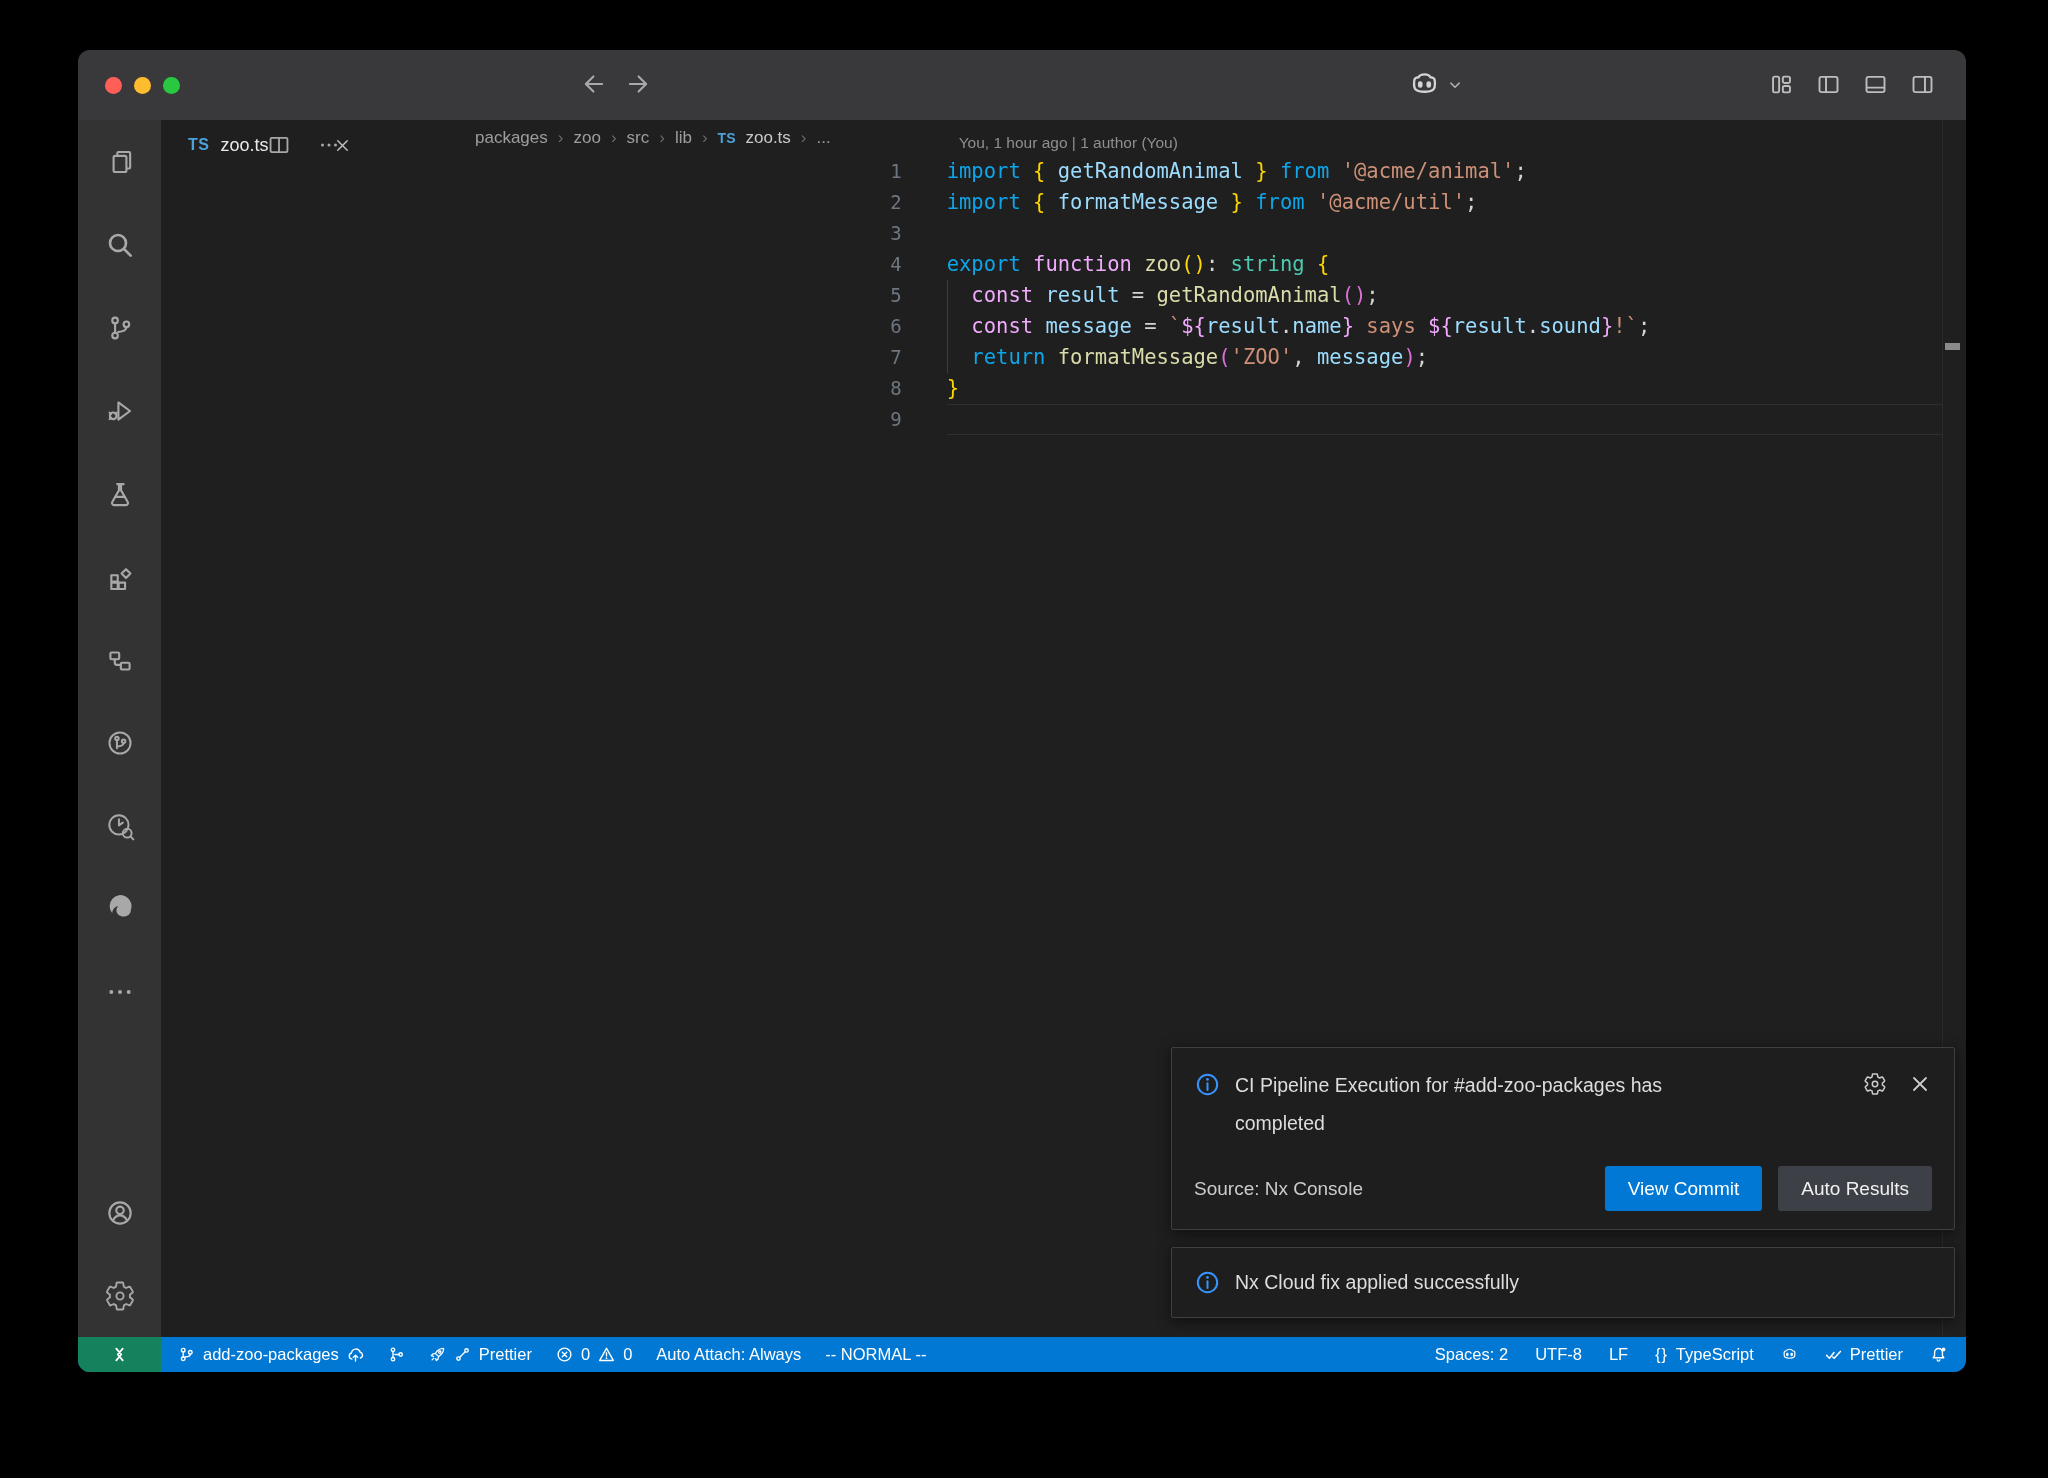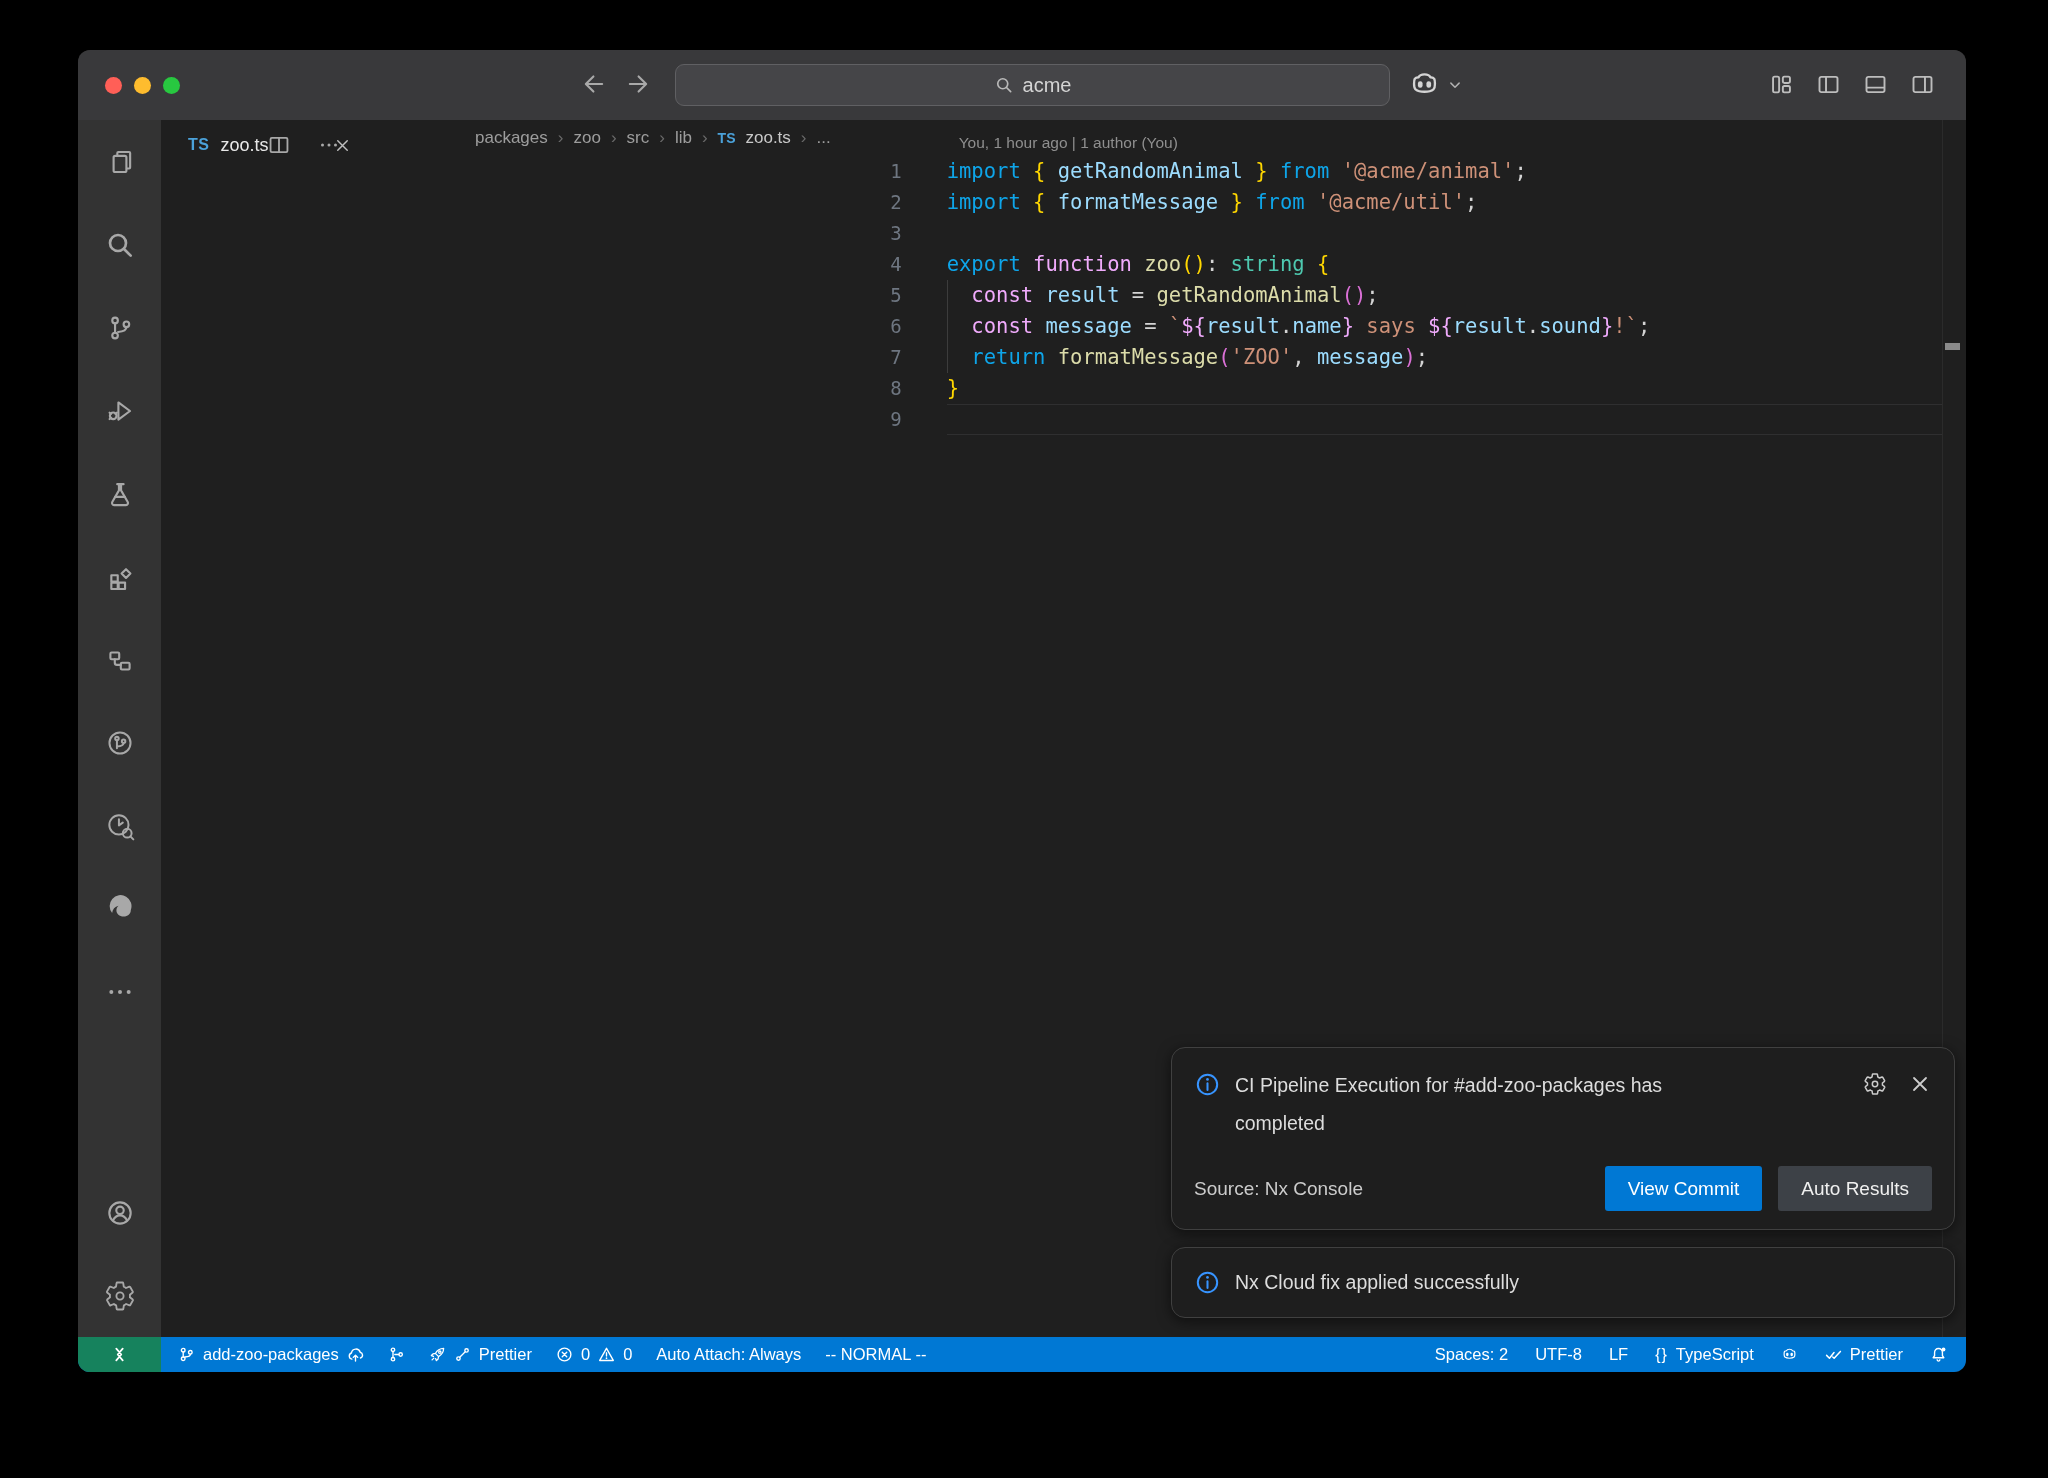--- a/index.html
+++ b/index.html
@@ -67,21 +67,21 @@
   .tk-pun{color:#D4D4D4}
   .indent-guide { position:absolute; left:116px; top:160px; width:1px; height:93px; background:#3c3c3c; }
   .current-line { position:absolute; left:116px; right:23px; top:284px; height:31px;
     border-top:1px solid #2f2f30; border-bottom:1px solid #2f2f30; }
   .overview-line { position:absolute; right:23px; top:0; bottom:0; width:1px; background:#2b2b2b; }
   .overview-marker { position:absolute; right:6px; top:223px; width:15px; height:7px; background:#8a8a8a; }
 
   
   .toasts { position:absolute; right:11px; bottom:54px; width:784px;
     display:flex; flex-direction:column; gap:17px; }
-  .toast { background:#1e1e1e; border:1px solid #404040; border-radius:14px;
+  .toast { background:#1e1e1e; border:1px solid #404040; border-radius:2px;
     box-shadow:0 3px 14px rgba(0,0,0,.55); padding:18px 22px; }
   .toast-row1 { display:flex; gap:14px; align-items:flex-start; }
   .sev-icon { width:27px; height:27px; color:#3794ff; flex:none; margin-top:5px; }
   .toast-msg { font-size:19.5px; color:#dddddd; line-height:38px; width:480px; }
   .toast-tools { margin-left:auto; display:flex; gap:21px; align-items:center; margin-top:6px; }
   .toast-tools button { background:none; border:none; color:#cccccc; padding:0; }
   .toast-tools .icon { width:24px; height:24px; }
   .toast-row2 { display:flex; align-items:center; margin-top:24px; }
   .toast-source { color:#cccccc; font-size:19px; }
   .toast-actions { margin-left:auto; display:flex; gap:16px; }
@@ -125,29 +125,20 @@
           </svg>
         </span>
     </button>
     <button class="nav-btn" style="left:545px;">
       <span class="icon" id="ic-fwd">
           <svg viewBox="0 0 24 24" fill="none" stroke="currentColor" stroke-width="1.8" stroke-linecap="round" stroke-linejoin="round">
             <path d="M5 12h13.2M12.5 5.5L19 12l-6.5 6.5"></path>
           </svg>
         </span>
     </button>
-    <div class="searchbox">
-      <span class="icon" id="ic-search">
-          <svg viewBox="0 0 24 24" fill="none" stroke="currentColor" stroke-width="2" stroke-linecap="round" stroke-linejoin="round">
-            <circle cx="10.5" cy="10.5" r="6"></circle>
-            <path d="M15 15l5 5"></path>
-          </svg>
-        </span>
-      <span>acme</span>
-    </div>
     <button class="copilot-btn">
       <span class="icon" id="ic-copilot">
           <svg viewBox="0 0 24 24" fill="none" stroke="currentColor" stroke-width="1.7" stroke-linecap="round" stroke-linejoin="round">
             <path d="M12 4.6c2.9 0 3.7.7 4.3 2.1 1.3.1 2.3.4 2.8 1.2.5.9.5 2.4.5 3.7 0 2-.1 3-1.1 3.9-1.4 1.2-3.8 1.8-6.5 1.8s-5.1-.6-6.5-1.8c-1-.9-1.1-1.9-1.1-3.9 0-1.3 0-2.8.5-3.7.5-.8 1.5-1.1 2.8-1.2.6-1.4 1.4-2.1 4.3-2.1z"></path>
             <rect x="7.2" y="9.7" width="3.4" height="4.6" rx="1.6" fill="currentColor" stroke="none"></rect>
             <rect x="13.4" y="9.7" width="3.4" height="4.6" rx="1.6" fill="currentColor" stroke="none"></rect>
           </svg>
         </span>
       <span class="icon chev" id="ic-chev">
           <svg viewBox="0 0 24 24" fill="none" stroke="currentColor" stroke-width="2" stroke-linecap="round" stroke-linejoin="round">

